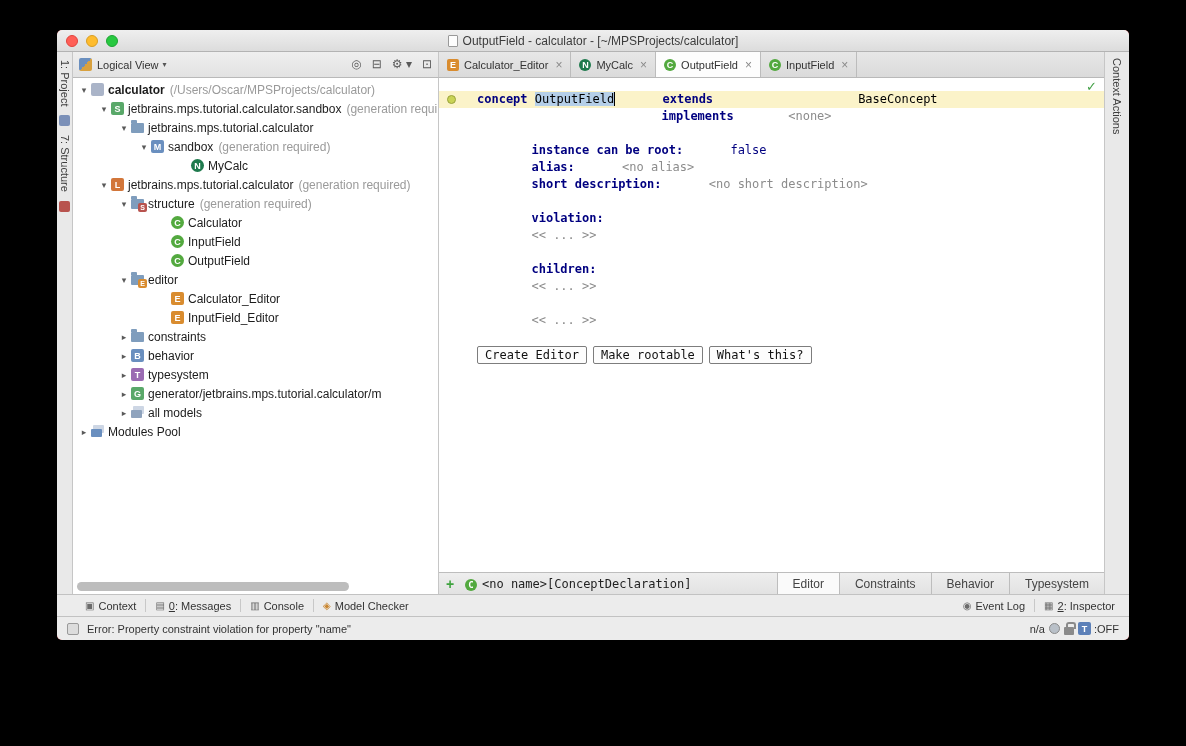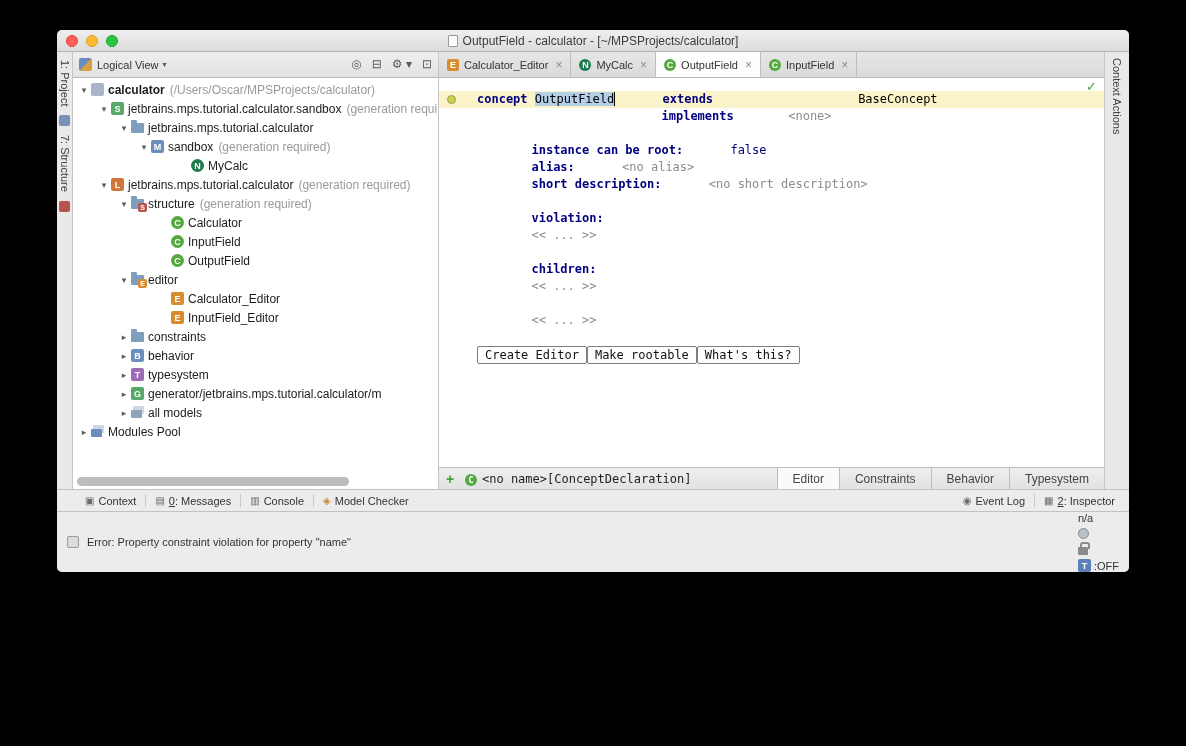--- a/index.html
+++ b/index.html
@@ -2,21 +2,21 @@
 <html style="--keyword: #000080; --muted: #8c8c8c; --selection-bg: #b5cfe8; --current-line: #fbf3c9; --ok-green: #43a047; --add-green: #3fa33f;"><head>
 <meta charset="utf-8">
 <style>
   * { box-sizing: border-box; }
   html,body { margin:0; padding:0; }
   body {
     width:1186px; height:746px; background:#000;
     font-family:"Liberation Sans", sans-serif; overflow:hidden; position:relative;
   }
   .window {
-    position:absolute; left:57px; top:30px; width:1072px; height:542px;
+    position:absolute; left:57px; top:30px; width:1072px; height:610px;
     border-radius:5px; overflow:hidden; background:#ef4444;
     display:flex; flex-direction:column;
     box-shadow:0 22px 55px rgba(0,0,0,.65), 0 0 1px rgba(0,0,0,.5);
   }
   
   .titlebar {
     flex:0 0 22px; position:relative;
     background:linear-gradient(#efefef,#dcdcdc);
     border-bottom:1px solid #b3b3b3;
     display:flex; align-items:center; justify-content:center;
@@ -93,21 +93,21 @@
     white-space:pre; padding-left:38px; }
   .tk-plain { color:#000;margin-left:40px; }
   .tk-keyword { color:var(--keyword,#000080); font-weight:bold;text-align:center; }
   .tk-value { color:var(--keyword,#000080); }
   .tk-muted { color:var(--muted,#8c8c8c); }
   .tk-selection { background:var(--selection-bg,#b5cfe8); border-right:1px solid #000; color:#000; }
   .gutter-marker { position:absolute; left:8px; top:17px; width:9px; height:9px;
     border-radius:50%; background:#c9d355; border:1px solid #9aa33c; }
   .ok-mark { position:absolute; top:1px; right:7px; font-size:13px; font-weight:bold;
     color:var(--ok-green,#43a047); font-family:"DejaVu Sans", sans-serif; }
-  .btn-row { display:flex; gap:0; padding-left:38px; margin-top:0; }
+  .btn-row { display:flex; gap:6px; padding-left:38px; margin-top:0; }
   .code-btn { font-family:"DejaVu Sans Mono", monospace; font-size:12px; color:#111;
     background:#fdfdfd; border:1px solid #7d7d7d; border-radius:2px; padding:1px 7px; }
   .editor-footer { flex:0 0 22px; display:flex; align-items:center;
     background:linear-gradient(#eeeeee,#e2e2e2); border-top:1px solid #bdbdbd;
     font-size:12px; min-width:0; }
   .add-btn { flex:0 0 22px; text-align:center; color:var(--add-green,#3fa33f);
     font-weight:bold; font-size:14px; }
   .node-label-wrap { display:flex; align-items:center; gap:5px; margin-left:4px;
     font-family:"DejaVu Sans Mono", monospace; font-size:12px; color:#222; white-space:nowrap; }
   .footer-tabs { margin-left:auto; display:flex; height:100%; }
@@ -119,21 +119,21 @@
     display:flex; align-items:center; font-size:11px; color:#333;
     padding:0 14px 0 28px; }
   .tool-item { display:flex; align-items:center; gap:4px; white-space:nowrap; }
   .tool-item .tglyph { font-size:10px; color:#6b6b6b; }
   .sep { width:1px; height:13px; background:#c8c8c8; margin:0 9px; }
   .bb-right { margin-left:auto; display:flex; align-items:center; }
   .statusbar { flex:0 0 24px; background:#ececec; border-top:1px solid #c2c2c2;
     display:flex; align-items:center; gap:8px; padding:0 10px; font-size:11px; color:#333; }
   .status-msg-icon { width:12px; height:12px; border:1px solid #9a9a9a;
     border-radius:2px; background:#dcdcdc; }
-  .sb-right { margin-left:auto; display:flex; gap:4px;flex-direction:column; }
+  .sb-right { margin-left:auto; display:flex; align-items:center; gap:4px; }
   .hector { width:11px; height:11px; border-radius:50%; background:#b9c0c8; border:1px solid #8a8a8a; }
   .lock { width:10px; height:8px; background:#8a8a8a; border-radius:1px; position:relative; margin-top:4px; }
   .lock::before { content:""; position:absolute; top:-5px; left:2px; width:6px; height:5px;
     border:2px solid #8a8a8a; border-bottom:none; border-radius:3px 3px 0 0; }
   .tbox { width:13px; height:13px; background:#5c80b8; color:#fff; font-size:9px;
     font-weight:bold; display:flex; align-items:center; justify-content:center; border-radius:2px; }
   .toggle-wrap { display:flex; align-items:center; gap:3px; }
 </style>
 </head>
 <body>

